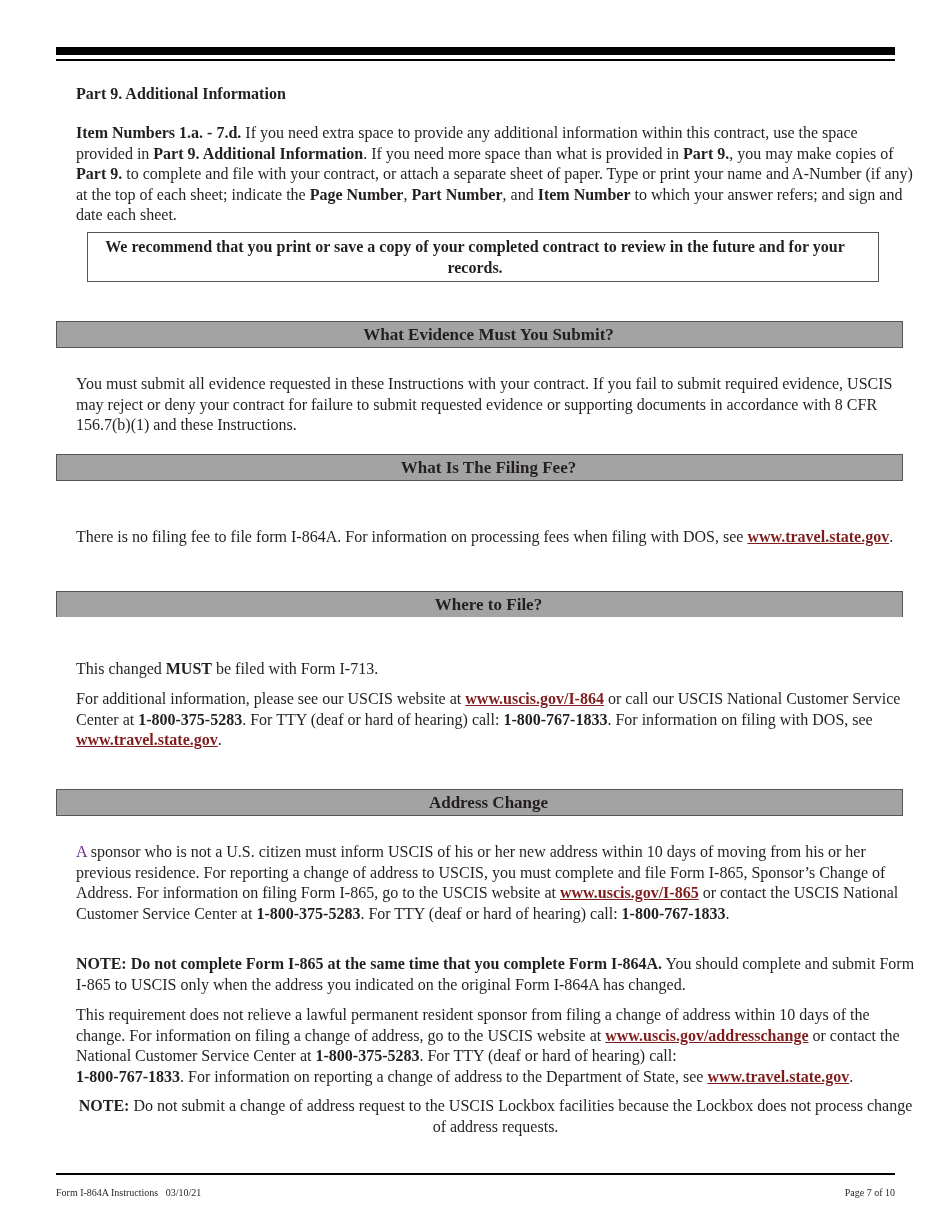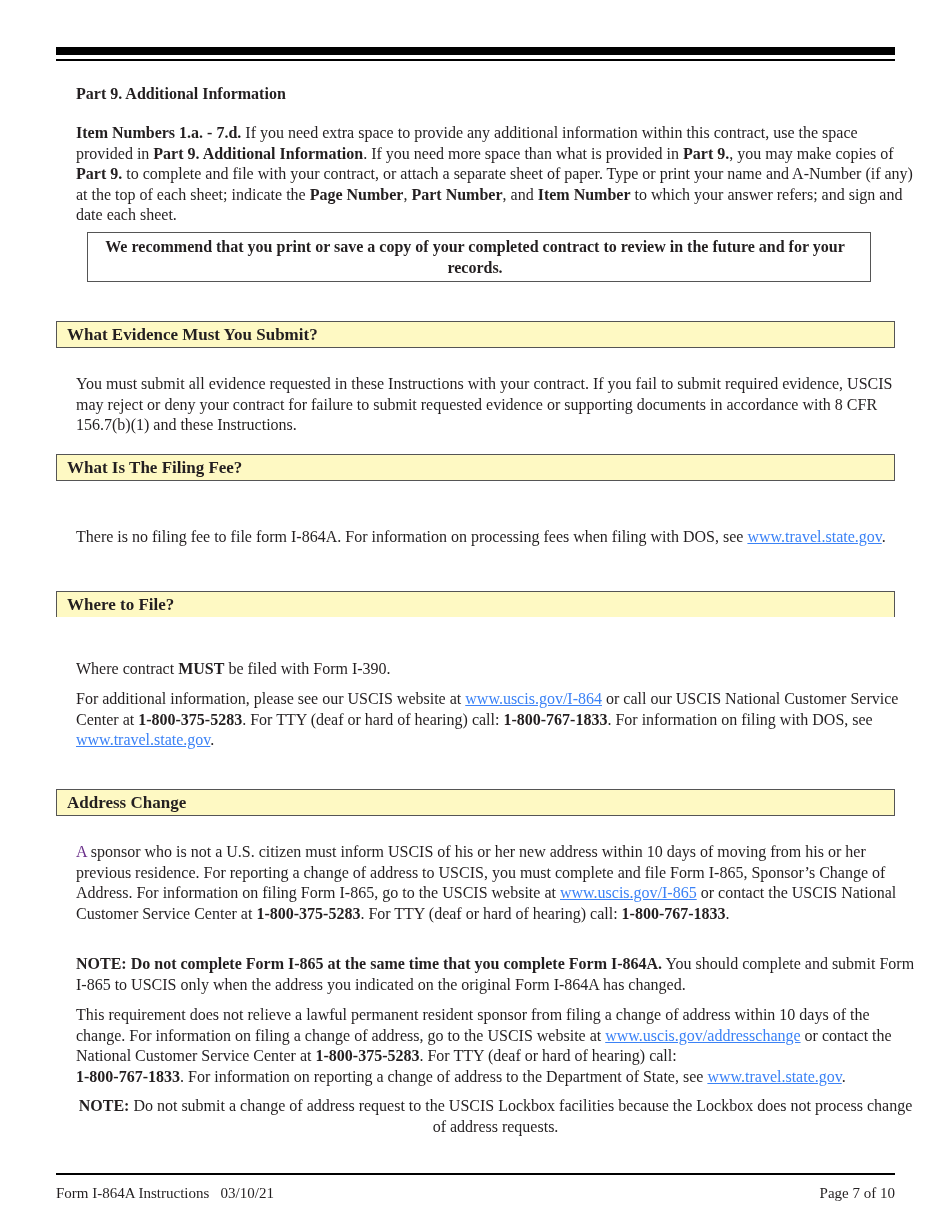--- a/index.html
+++ b/index.html
@@ -2,27 +2,27 @@
 <html><head>
 <meta charset="utf-8">
 <style>
   html, body { margin: 0; padding: 0; background: #fff; }
   body { width: 950px; height: 1230px; position: relative; font-family: "Liberation Serif", serif; color: #231f20; font-size: 16px; line-height: 20.5px; overflow: hidden; }
   .page { position: absolute; left: 56px; top: 0; width: 839px; }
   .rule-thick { position: absolute; top: 47px; left: 0; width: 839px; height: 8px; background: #000; }
   .rule-thin { position: absolute; top: 59px; left: 0; width: 839px; height: 2px; background: #000; }
   .abs { position: absolute; left: 16px; width: 839px; margin: 4px; }
   b { font-weight: bold; }
-  a { color: #3b82f6; font-weight: normal; text-decoration: underline; }
-  .notebox { position: absolute; left: 31px; top: 232px; width: 774px; border: 1px solid #555; padding: 4px 8px 3px 0; text-align: center; font-weight: bold; }
-  .sechead { position: absolute; left: 0; width: 827px; height: 25px; background: #fef9c3; border: 1px solid #555; padding-left: 10px; font-weight: bold; font-size: 17px; line-height: 25px; }
+  a { color: #7f1d1d; font-weight: bold; text-decoration: underline; }
+  .notebox { position: absolute; left: 31px; top: 232px; width: 774px; border: 1px solid #555; padding: 4px 16px 3px 0; text-align: center; font-weight: bold; }
+  .sechead { position: absolute; left: 0; width: 827px; height: 25px; background: #a3a3a3; border: 1px solid #555; padding-left: 18px; font-weight: bold; font-size: 17px; line-height: 25px; text-align: center; }
   .sechead.nobottom { border-bottom: none; }
   .purple { color: #6a2f8a; }
   .footer-rule { position: absolute; top: 1173px; left: 0; width: 839px; height: 2px; background: #000; }
-  .footer { position: absolute; top: 1183px; left: 0; width: 839px; font-size: 15px; display: flex; justify-content: space-between; }
+  .footer { position: absolute; top: 1183px; left: 0; width: 839px; font-size: 10px; display: flex; justify-content: space-between; }
 </style>
 </head>
 <body>
 
 <div class="page">
   <div class="rule-thick"></div>
   <div class="rule-thin"></div>
 
   <p class="abs" style="top:80px;"><b>Part 9.  Additional Information</b></p>
 
@@ -30,21 +30,21 @@
 
   <div class="notebox">We recommend that you print or save a copy of your completed contract to review in the future and for your records.</div>
 
   <div class="sechead" style="top:321px;">What Evidence Must You Submit?</div>
   <p class="abs" style="top:370px;">You must submit all evidence requested in these Instructions with your contract.  If you fail to submit required evidence, USCIS may reject or deny your contract for failure to submit requested evidence or supporting documents in accordance with 8 CFR 156.7(b)(1) and these Instructions.</p>
 
   <div class="sechead" style="top:454px;">What Is The Filing Fee?</div>
   <p class="abs" style="top:523px;"><span>There is no filing fee to file form I-864A.  For information on processing fees when filing with DOS, see </span><a href="#">www.travel.state.gov</a><span>.</span></p>
 
   <div class="sechead nobottom" style="top:591px;">Where to File?</div>
-  <p class="abs" style="top:655px;"><span>Where contract </span><b>MUST</b><span> be filed with Form I-390.</span></p>
+  <p class="abs" style="top:655px;"><span>This changed </span><b>MUST</b><span> be filed with Form I-713.</span></p>
   <p class="abs" style="top:685px;"><span>For additional information, please see our USCIS website at </span><a href="#">www.uscis.gov/I-864</a><span> or call our USCIS National Customer Service Center at </span><b>1-800-375-5283</b><span>.  For TTY (deaf or hard of hearing) call:  </span><b>1-800-767-1833</b><span>.  For information on filing with DOS, see </span><a href="#">www.travel.state.gov</a><span>.</span></p>
 
   <div class="sechead" style="top:789px;">Address Change</div>
   <p class="abs" style="top:838px;"><span class="purple">A</span><span> sponsor who is not a U.S. citizen must inform USCIS of his or her new address within 10 days of moving from his or her previous residence.  For reporting a change of address to USCIS, you must complete and file Form I-865, Sponsor’s Change of Address.  For information on filing Form I-865, go to the USCIS website at </span><a href="#">www.uscis.gov/I-865</a><span> or contact the USCIS National Customer Service Center at </span><b>1-800-375-5283</b><span>.  For TTY (deaf or hard of hearing) call:  </span><b>1-800-767-1833</b><span>.</span></p>
   <p class="abs" style="top:950px;"><b>NOTE:  Do not complete Form I-865 at the same time that you complete Form I-864A.</b><span>  You should complete and submit Form I-865 to USCIS only when the address you indicated on the original Form I-864A has changed.</span></p>
   <p class="abs" style="top:1001px;"><span>This requirement does not relieve a lawful permanent resident sponsor from filing a change of address within 10 days of the change.  For information on filing a change of address, go to the USCIS website at </span><a href="#">www.uscis.gov/addresschange</a><span> or contact the National Customer Service Center at </span><b>1-800-375-5283</b><span>.  For TTY (deaf or hard of hearing) call: </span><br><b>1-800-767-1833</b><span>.  For information on reporting a change of address to the Department of State, see </span><a href="#">www.travel.state.gov</a><span>.</span></p>
   <p class="abs" style="top:1092px;text-align:center;"><b>NOTE:</b><span>   Do not submit a change of address request to the USCIS Lockbox facilities because the Lockbox does not process change of address requests.</span></p>
 
   <div class="footer-rule"></div>
   <div class="footer">

